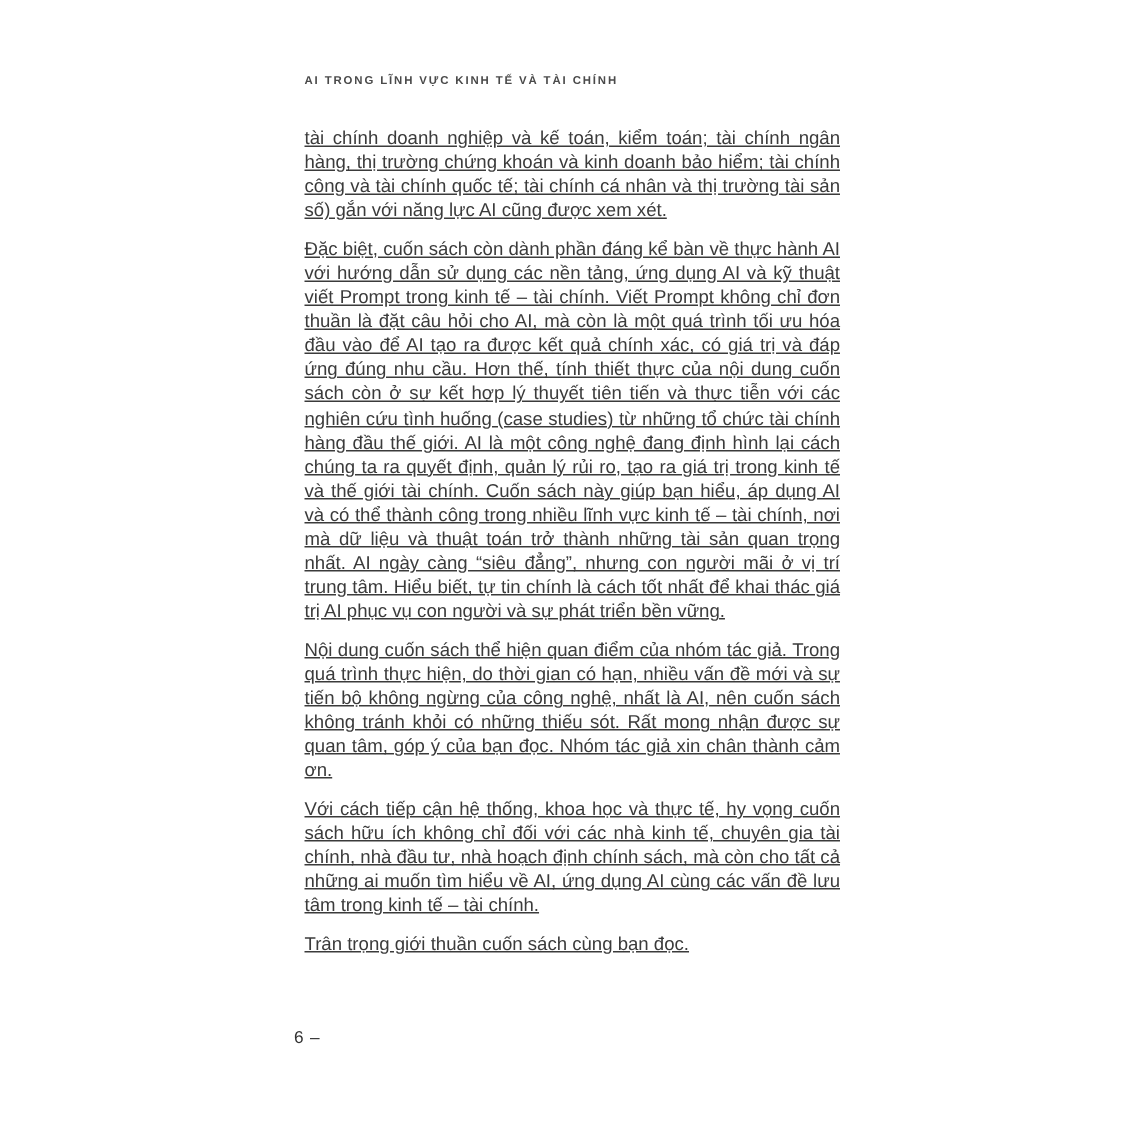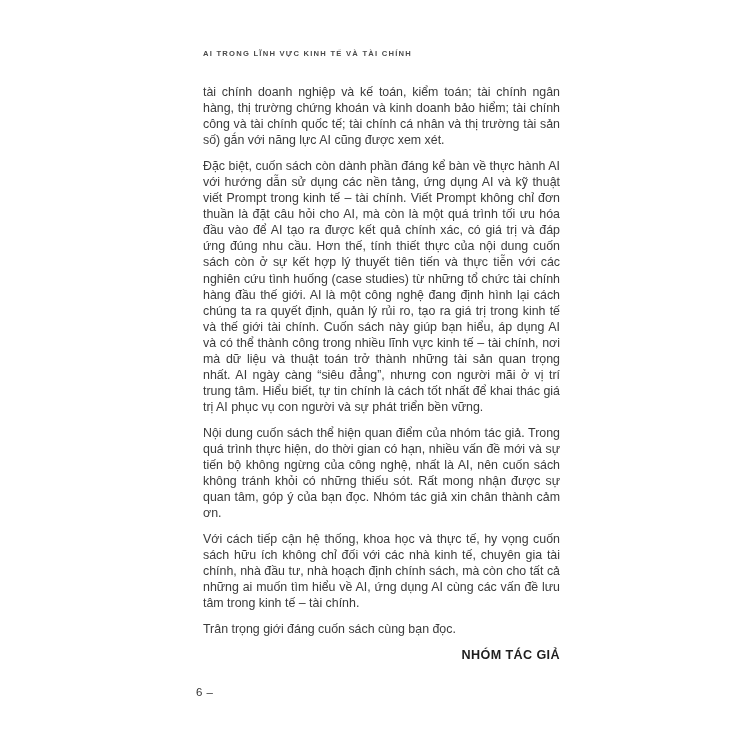--- a/index.html
+++ b/index.html
@@ -32,20 +32,21 @@
     top: 84px;
     width: 357px;
     font-size: 12.4px;
     line-height: 16.1px;
     color: #3b3b3b;
     text-align: justify;
   }
   .body-text p {
     margin: 0 0 9.5px 0;
     padding: 0;
+    text-decoration: underline;
   }
   .closing-line {
     text-align: left;
   }
   .signature {
     margin-top: 10px;
     text-align: right;
     font-weight: 700;
     font-size: 12.6px;
     letter-spacing: 0.4px;
@@ -65,19 +66,18 @@
 
 <div class="page">
 
   <div class="running-head">AI TRONG LĨNH VỰC KINH TẾ VÀ TÀI CHÍNH</div>
 
   <div class="body-text">
     <p>tài chính doanh nghiệp và kế toán, kiểm toán; tài chính ngân hàng, thị trường chứng khoán và kinh doanh bảo hiểm; tài chính công và tài chính quốc tế; tài chính cá nhân và thị trường tài sản số) gắn với năng lực AI cũng được xem xét.</p>
     <p>Đặc biệt, cuốn sách còn dành phần đáng kể bàn về thực hành AI với hướng dẫn sử dụng các nền tảng, ứng dụng AI và kỹ thuật viết Prompt trong kinh tế – tài chính. Viết Prompt không chỉ đơn thuần là đặt câu hỏi cho AI, mà còn là một quá trình tối ưu hóa đầu vào để AI tạo ra được kết quả chính xác, có giá trị và đáp ứng đúng nhu cầu. Hơn thế, tính thiết thực của nội dung cuốn sách còn ở sự kết hợp lý thuyết tiên tiến và thực tiễn với các nghiên cứu tình huống (case studies) từ những tổ chức tài chính hàng đầu thế giới. AI là một công nghệ đang định hình lại cách chúng ta ra quyết định, quản lý rủi ro, tạo ra giá trị trong kinh tế và thế giới tài chính. Cuốn sách này giúp bạn hiểu, áp dụng AI và có thể thành công trong nhiều lĩnh vực kinh tế – tài chính, nơi mà dữ liệu và thuật toán trở thành những tài sản quan trọng nhất. AI ngày càng “siêu đẳng”, nhưng con người mãi ở vị trí trung tâm. Hiểu biết, tự tin chính là cách tốt nhất để khai thác giá trị AI phục vụ con người và sự phát triển bền vững.</p>
     <p>Nội dung cuốn sách thể hiện quan điểm của nhóm tác giả. Trong quá trình thực hiện, do thời gian có hạn, nhiều vấn đề mới và sự tiến bộ không ngừng của công nghệ, nhất là AI, nên cuốn sách không tránh khỏi có những thiếu sót. Rất mong nhận được sự quan tâm, góp ý của bạn đọc. Nhóm tác giả xin chân thành cảm ơn.</p>
     <p>Với cách tiếp cận hệ thống, khoa học và thực tế, hy vọng cuốn sách hữu ích không chỉ đối với các nhà kinh tế, chuyên gia tài chính, nhà đầu tư, nhà hoạch định chính sách, mà còn cho tất cả những ai muốn tìm hiểu về AI, ứng dụng AI cùng các vấn đề lưu tâm trong kinh tế – tài chính.</p>
-    <p class="closing-line">Trân trọng giới đáng cuốn sách cùng bạn đọc.</p>
-    <div class="signature">NHÓM TÁC GIẢ</div>
+    <p class="closing-line">Trân trọng giới thuần cuốn sách cùng bạn đọc.</p>
   </div>
 
   <div class="page-number">6 –</div>
 
 </div>
 
 </body></html>

